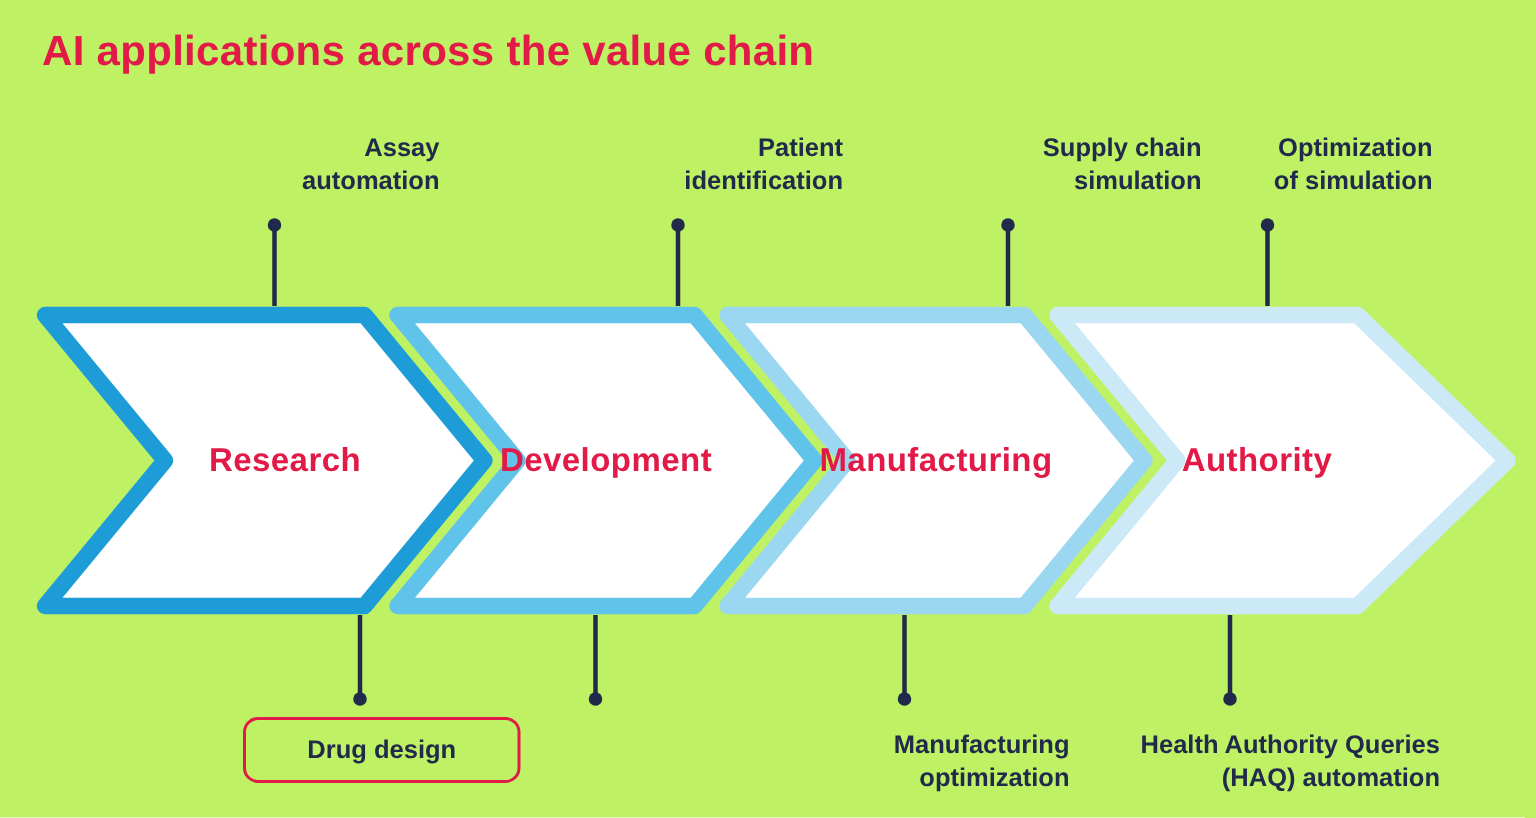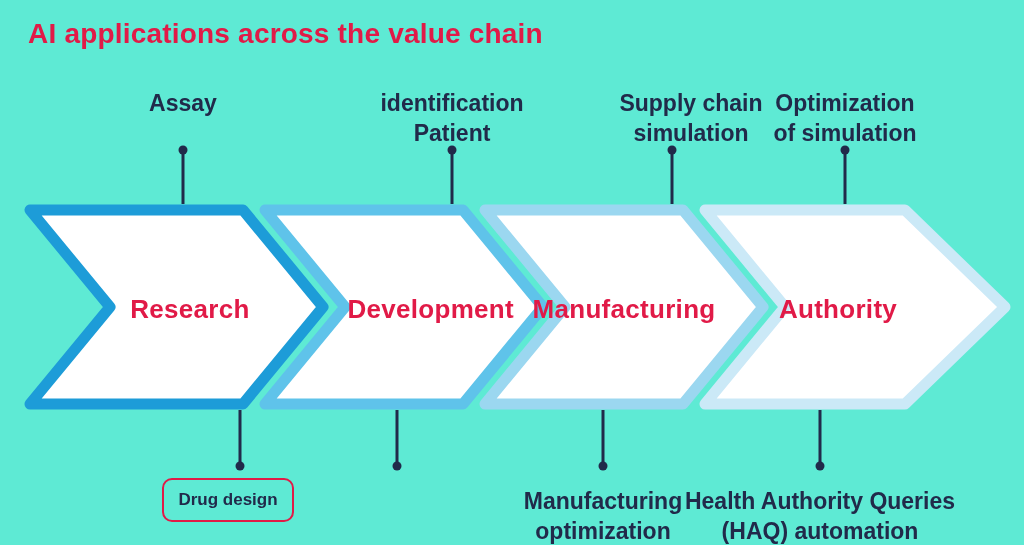--- a/index.html
+++ b/index.html
@@ -1,61 +1,61 @@
 <!DOCTYPE html>
 <html><head>
 <meta charset="utf-8">
 <style>
   html, body { margin: 0; padding: 0; background: #ffffff; }
   .canvas {
     position: relative;
     width: 1024px;
     height: 545px;
-    background: #5eead4;
+    background: #bef264;
     font-family: "Liberation Sans", "DejaVu Sans", sans-serif;
     overflow: hidden;
   }
   .title {
     position: absolute;
     left: 28px;
     top: 18px;
     font-size: 28px;
     font-weight: bold;
     color: #E11A47;
     letter-spacing: 0.2px;
   }
   svg.diagram {
     position: absolute;
     left: 0; top: 0;
     width: 1024px; height: 545px;
   }
   .toplabel, .bottomlabel {
     position: absolute;
     width: 220px;
-    text-align: center;
-    font-size: 23px;
+    text-align: right;
+    font-size: 17px;
     font-weight: bold;
     color: #212A4A;
     line-height: 1.32;
   }
   .stagename {
     position: absolute;
     width: 220px;
     top: 294px;
     text-align: center;
-    font-size: 26px;
+    font-size: 22px;
     font-weight: bold;
     color: #E11A47;
     letter-spacing: 0.3px;
   }
   .drugbox {
     position: absolute;
     left: 162px;
     top: 478px;
-    width: 132px;
+    width: 185px;
     height: 44px;
     border: 2.5px solid #E11A47;
     border-radius: 10px;
     display: flex;
     align-items: center;
     justify-content: center;
     font-size: 17px;
     font-weight: bold;
     color: #212A4A;
     box-sizing: border-box;
@@ -95,36 +95,37 @@
 
     <line x1="603" y1="410" x2="603" y2="464" stroke-width="3" stroke="#212A4A"></line>
     <circle cx="603" cy="466" r="4.5" fill="#212A4A"></circle>
 
     <line x1="820" y1="410" x2="820" y2="464" stroke-width="3" stroke="#212A4A"></line>
     <circle cx="820" cy="466" r="4.5" fill="#212A4A"></circle>
   </svg>
 
   <div class="toplabel" style="left:73px; top:88px;">
     <div>Assay</div>
+    <div>automation</div>
   </div>
   <div class="toplabel" style="left:342px; top:88px;">
+    <div>Patient</div>
     <div>identification</div>
-    <div>Patient</div>
   </div>
   <div class="toplabel" style="left:581px; top:88px;">
     <div>Supply chain</div>
     <div>simulation</div>
   </div>
   <div class="toplabel" style="left:735px; top:88px;">
     <div>Optimization</div>
     <div>of simulation</div>
   </div>
 
   <div class="stagename" style="left:80px;">Research</div>
-  <div class="stagename" style="left:294px;text-align:right;">Development</div>
+  <div class="stagename" style="left:294px;">Development</div>
   <div class="stagename" style="left:514px;">Manufacturing</div>
   <div class="stagename" style="left:728px;">Authority</div>
 
   <div class="drugbox">
     <span>Drug design</span>
   </div>
   <div class="bottomlabel" style="left:287px; top:486px;">
   </div>
   <div class="bottomlabel" style="left:493px; top:486px;">
     <div>Manufacturing</div>

